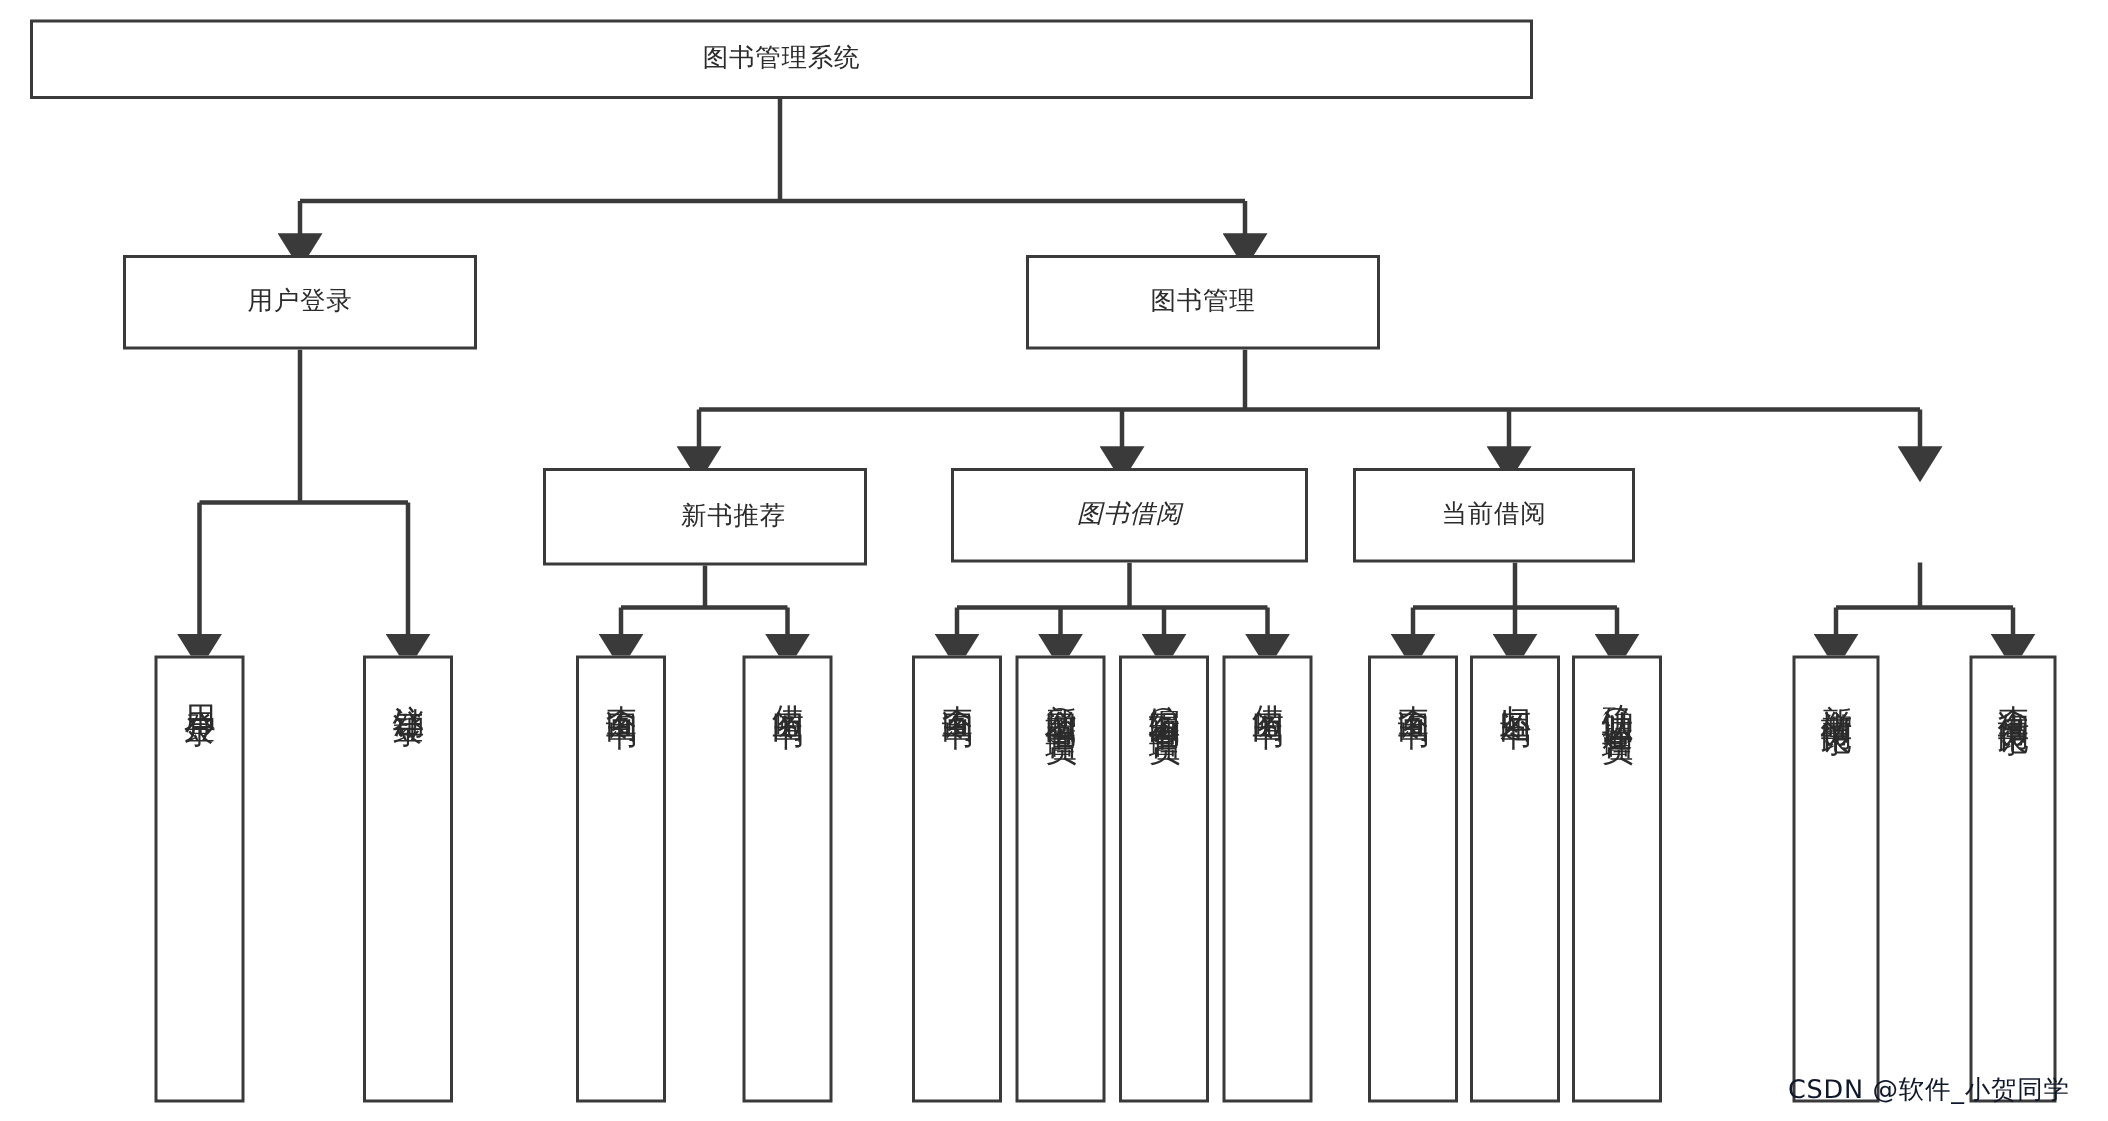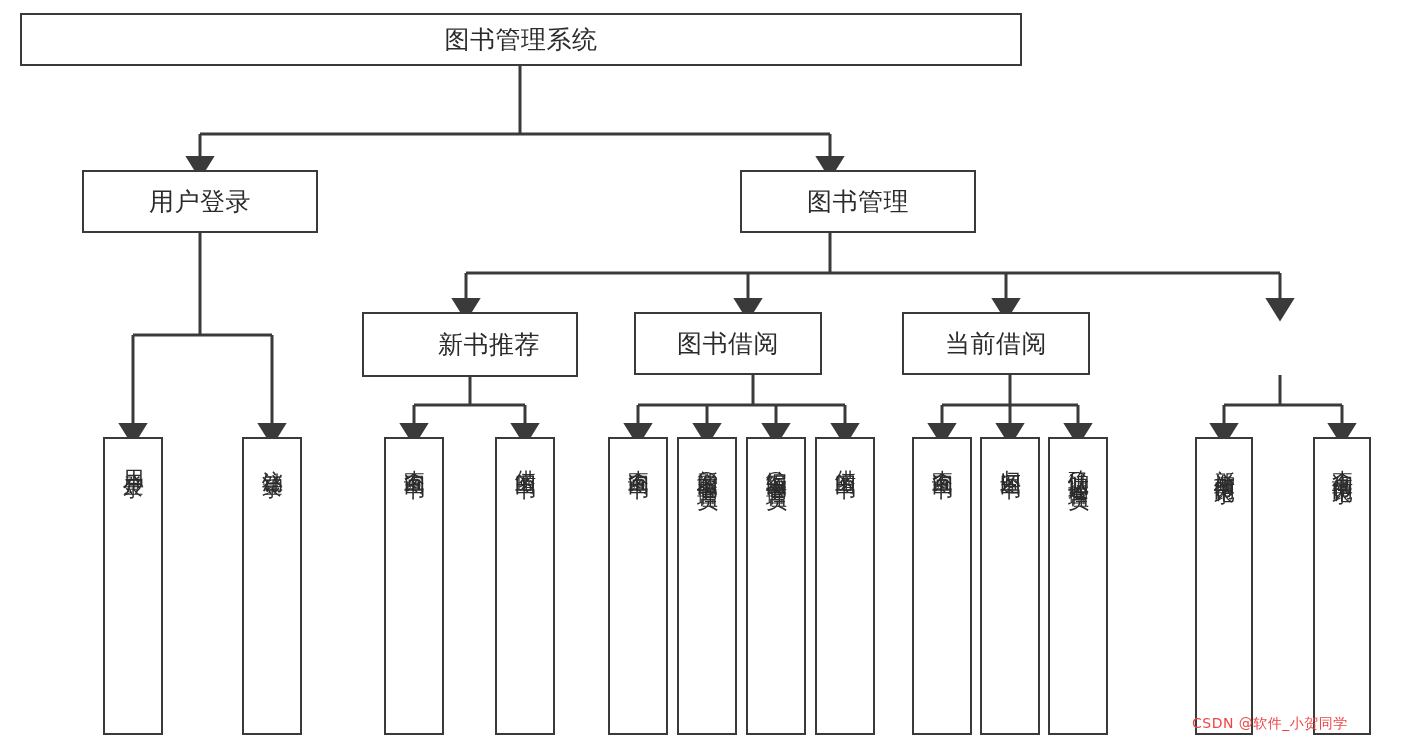--- a/index.html
+++ b/index.html
@@ -36,38 +36,38 @@
     justify-content: center;
     z-index: 2;
   }
   .node-label {
     color: #2b2b2b;
     line-height: 1.18;
     text-align: center;
     white-space: nowrap;
   }
   .node.horizontal .node-label {
-    font-size: 25px;
+    font-size: 17px;
     letter-spacing: 0.5px;
   }
   .node.vertical {
     align-items: flex-start;
     padding-top: 14px;
   }
   .node.vertical .node-label {
     writing-mode: vertical-rl;
     text-orientation: upright;
     font-size: 21px;
     letter-spacing: 3px;
     white-space: nowrap;
   }
   .watermark {
     position: absolute;
-    color: #ef4444;
-    font-size: 14px;
+    color: #0f172a;
+    font-size: 17px;
     letter-spacing: 0.5px;
     z-index: 3;
     white-space: nowrap;
     pointer-events: none;
   }
 </style>
 </head>
 <body>
 
 <div id="diagram-canvas">
@@ -122,28 +122,28 @@
     </g>
   </svg>
 
   <div class="node horizontal" style="left:20px; top:13px; width:1002px; height:53px;">
     <span class="node-label">图书管理系统</span>
   </div>
 
   <div class="node horizontal" style="left:82px; top:170px; width:236px; height:63px;">
     <span class="node-label">用户登录</span>
   </div>
-  <div class="node horizontal" style="left:740px; top:170px; width:236px; height:63px;">
+  <div class="node horizontal" style="left:684px; top:170px; width:236px; height:63px;">
     <span class="node-label">图书管理</span>
   </div>
 
   <div class="node horizontal" style="left:362px; top:312px; width:216px; height:65px;padding-left:38px;">
     <span class="node-label">新书推荐</span>
   </div>
-  <div class="node horizontal" style="left:634px; top:312px; width:188px; height:63px;">
+  <div class="node horizontal" style="left:634px; top:312px; width:238px; height:63px;font-style:italic;">
     <span class="node-label">图书借阅</span>
   </div>
   <div class="node horizontal" style="left:902px; top:312px; width:188px; height:63px;">
     <span class="node-label">当前借阅</span>
   </div>
 
   <div class="node vertical" style="left:103px; top:437px; width:60px; height:298px;">
     <span class="node-label">用户登录</span>
   </div>
   <div class="node vertical" style="left:242px; top:437px; width:60px; height:298px;">

